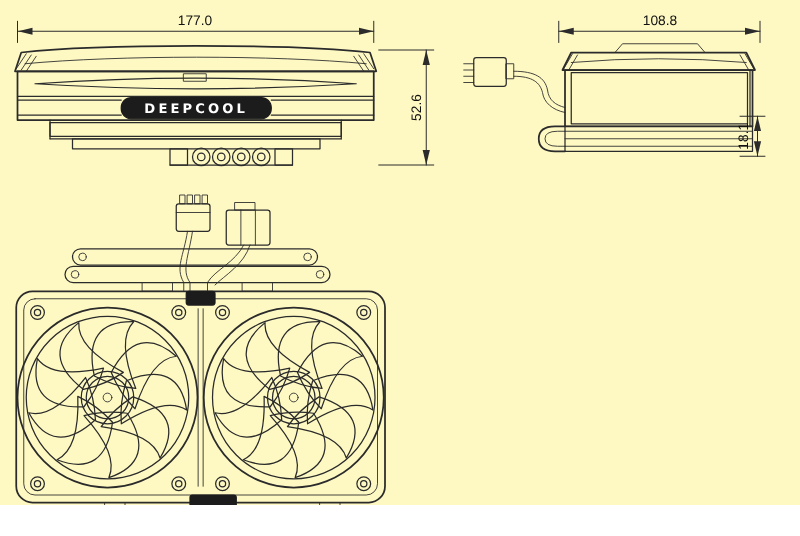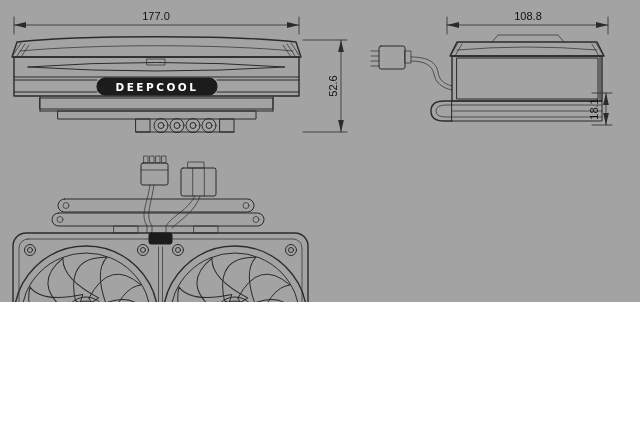--- a/index.html
+++ b/index.html
@@ -1,16 +1,16 @@
 <!DOCTYPE html>
 <html><head>
 <meta charset="utf-8">
 <style>
   html,body{margin:0;padding:0;background:#ffffff;}
-  .canvas{position:relative;width:640px;height:302px;background:#a3a3a3;overflow:hidden;
+  .canvas{position:relative;width:640px;height:404px;background:#fef9c3;overflow:hidden;
           font-family:"Liberation Sans",sans-serif;}
   svg *{stroke:#2b2b2b;fill:none;stroke-width:1;stroke-linecap:round;stroke-linejoin:round;}
   .thin{stroke-width:0.7;}
   .thick{stroke-width:1.4;}
   .dim{stroke-width:0.8;}
   .dim-text{fill:#111;stroke:none;font-family:"Liberation Sans",sans-serif;font-size:11px;}
   .arrow-head{fill:#2b2b2b;stroke:none;}
   .fill-dark{fill:#1c1c1c;stroke:#1c1c1c;}
   .logo-text{fill:#ffffff;stroke:none;font-family:"DejaVu Sans",sans-serif;
              font-size:10.5px;font-weight:bold;letter-spacing:2.5px;}

